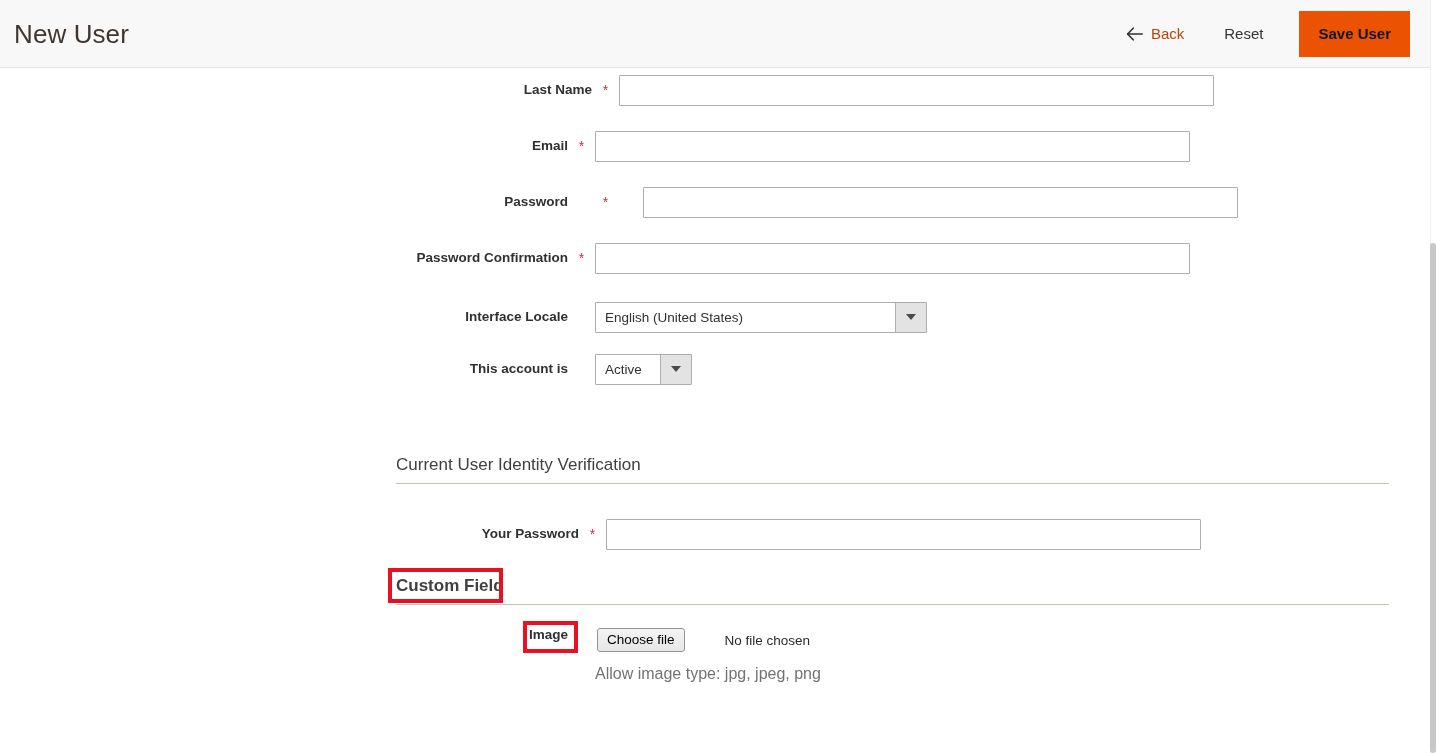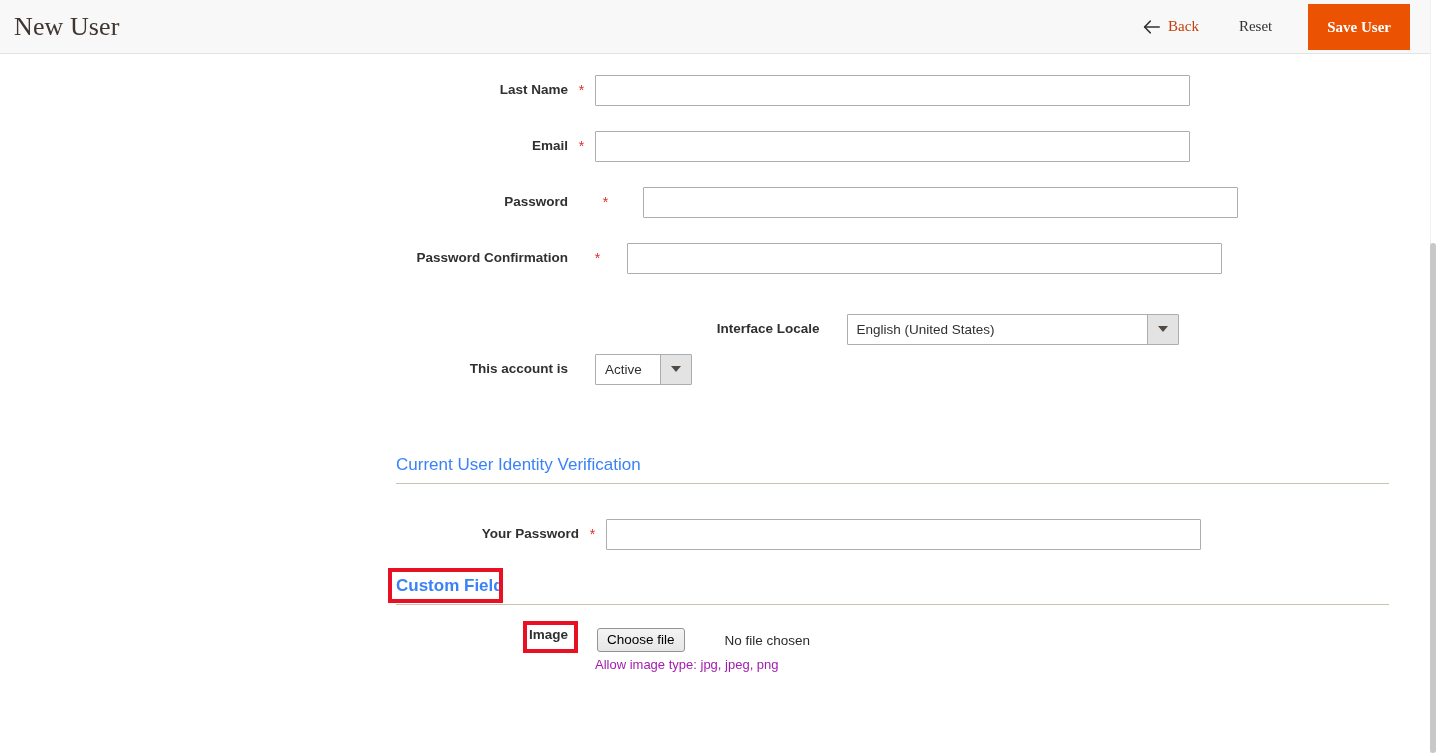--- a/index.html
+++ b/index.html
@@ -16,27 +16,26 @@
     color: #303030;
     overflow: hidden;
     position: relative;
   }
 
   
   .page-header {
     position: absolute;
     left: 0; top: 0;
     width: 1430px;
-    height: 54px;
+    height: 68px;
     background: #f8f8f8;
     border-bottom: 1px solid #e3e3e3;
     display: flex;
     align-items: center;
     padding: 0 20px 0 14px;
-    font-family: Liberation Serif, serif;
   }
   .page-title {
     font-size: 26px;
     font-weight: 400;
     color: #41362f;
     letter-spacing: .1px;
     line-height: 1;
     white-space: nowrap;
   }
   .header-actions {
@@ -70,21 +69,21 @@
     border: none;
     font-family: inherit;
     font-size: 15px;
     color: #333333;
     cursor: pointer;
     padding: 8px 22px;
   }
   .btn-save {
     background: #eb5202;
     border: 1px solid #eb5202;
-    color: #ffffff;
+    color: #0f172a;
     font-family: inherit;
     font-size: 15px;
     font-weight: 600;
     padding: 0 18px;
     height: 46px;
     line-height: 44px;
     cursor: pointer;
     margin-left: 14px;
     border-radius: 0;
     white-space: nowrap;
@@ -178,21 +177,21 @@
     border-top: 6px solid #514943;
   }
 
   
   .section-heading {
     position: absolute;
     left: 396px;
     width: 993px;
     font-size: 17px;
     font-weight: 400;
-    color: #3b82f6;
+    color: #404040;
     line-height: 1;
     white-space: nowrap;
   }
   .section-divider {
     position: absolute;
     left: 396px;
     width: 993px;
     height: 1px;
     background: #cac3b4;
   }
@@ -225,24 +224,25 @@
     padding: 2px 9px;
     line-height: 1.35;
     cursor: pointer;
   }
   .no-file-text {
     color: #2b2b2b;
     font-size: 13.5px;
   }
   .file-note {
     position: absolute;
-    font-size: 13px;
-    color: #a21caf;
-    white-space: nowrap;
-    line-height: 1;
+    font-size: 16px;
+    color: #737373;
+    white-space: nowrap;
+    line-height: 1;
+    margin-top: 8px;
   }
 
   
   .annot-box {
     position: absolute;
     border: 4px solid #e81123;
     background: transparent;
     pointer-events: none;
   }
 
@@ -285,45 +285,45 @@
     </button>
 
     <button class="btn-reset">Reset</button>
 
     <button class="btn-save">Save User</button>
   </div>
 </div>
 
 <div class="form-body">
 
-  <div class="field-row" style="top:7px;">
+  <div class="field-row" style="top:7px;padding-left:24px;">
     <span class="field-label">Last Name</span>
     <span class="req-star">*</span>
     <input class="text-input" type="text" value="" style="">
   </div>
 
   <div class="field-row" style="top:63px;">
     <span class="field-label">Email</span>
     <span class="req-star">*</span>
     <input class="text-input" type="text" value="" style="">
   </div>
 
   <div class="field-row" style="top:119px;gap:24px;">
     <span class="field-label">Password</span>
     <span class="req-star">*</span>
     <input class="text-input" type="password" value="" style="">
   </div>
 
-  <div class="field-row" style="top:175px;gap:16px;">
+  <div class="field-row" style="top:175px;">
     <span class="field-label">Password Confirmation</span>
     <span class="req-star">*</span>
     <input class="text-input" type="password" value="" style="">
   </div>
 
-  <div class="field-row" style="top:246px;justify-content:center;">
+  <div class="field-row" style="top:234px;">
     <span class="field-label">Interface Locale</span>
     <span class="req-star"></span>
     <div class="select-wrap wide">
       <span class="select-value">English (United States)</span>
       <span class="select-arrow">
           <i></i>
         </span>
     </div>
   </div>
 

